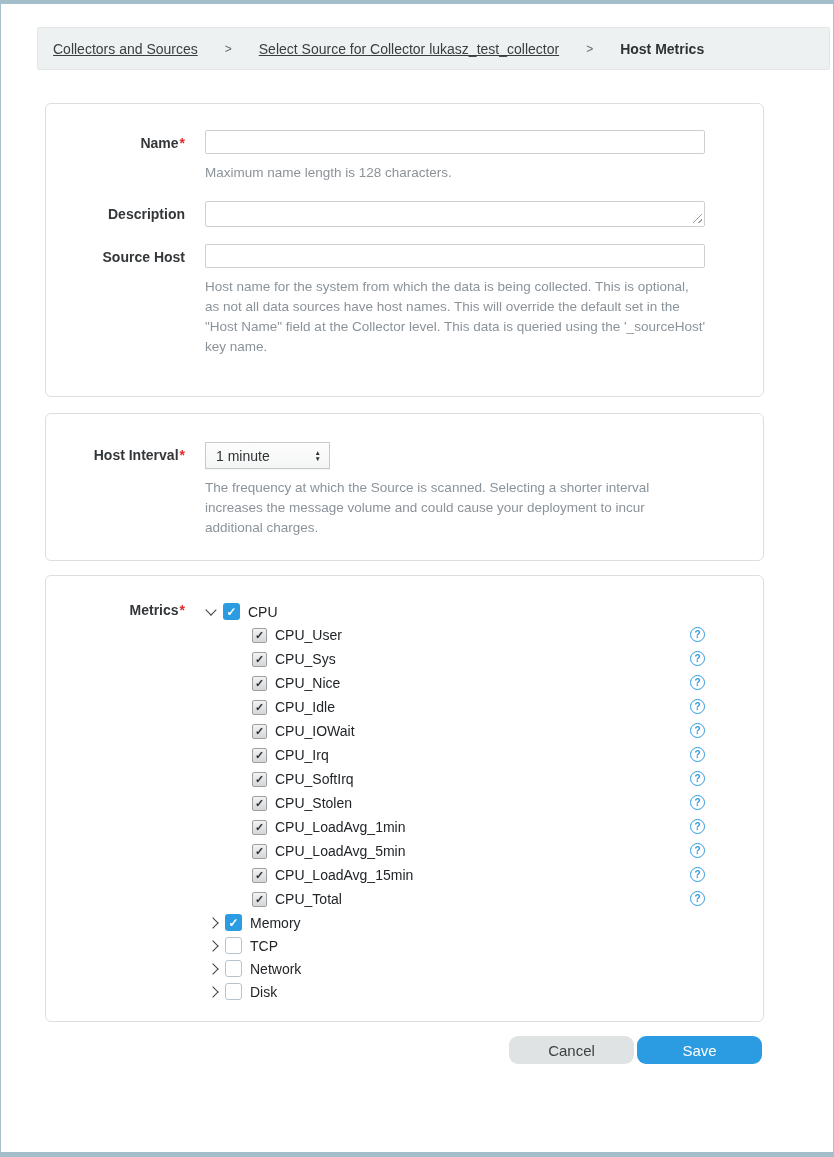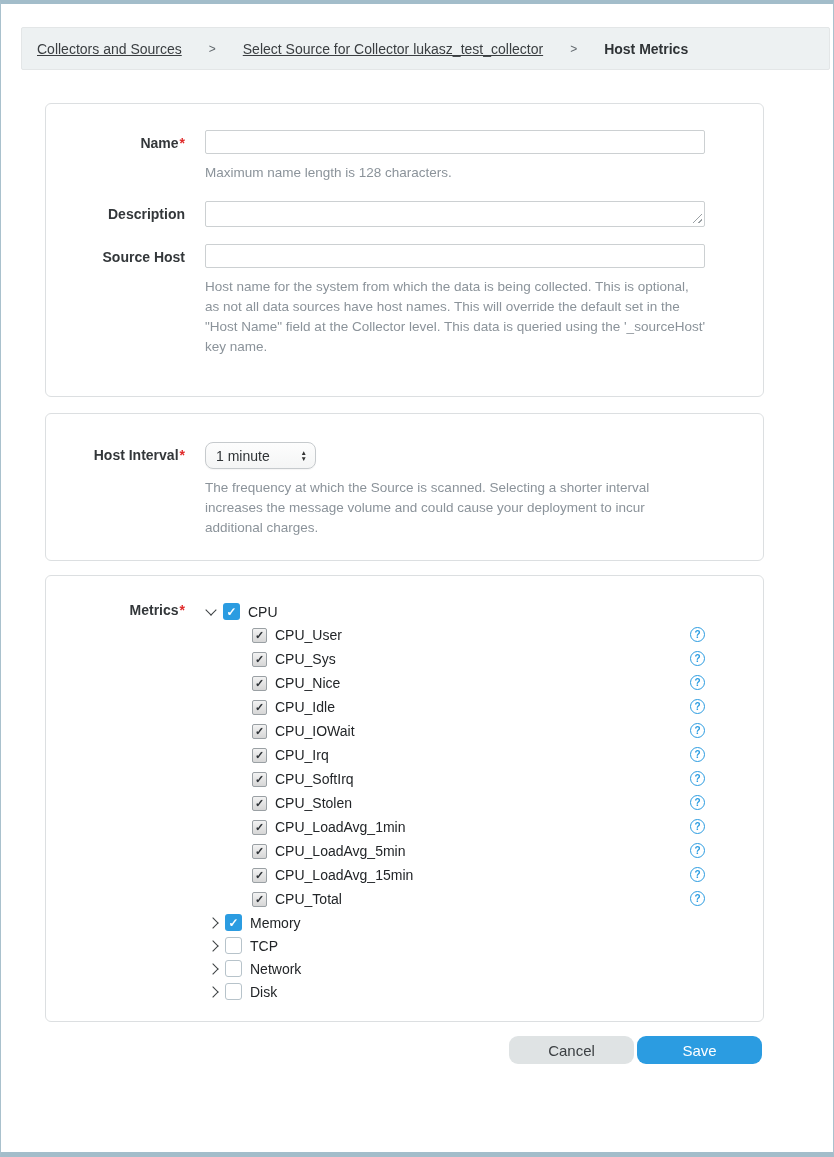--- a/index.html
+++ b/index.html
@@ -24,21 +24,21 @@
     background:#fff;
     border-left:1px solid #a9c1cd;
     border-right:1px solid #a9c1cd;
     border-top:4px solid var(--page-border);
     border-bottom:5px solid var(--page-border);
     position:relative;
     overflow:hidden;
   }
   
   .breadcrumb{
-    margin:23px 3px 0 20px;
+    margin:23px 3px 0 36px;
     height:43px;
     background:var(--crumb-bg);
     border:1px solid #e3e6e7;
     border-radius:2px;
     display:flex;align-items:center;
     padding:0 15px;
     font-size:14px;color:#3a3e41;
   }
   .crumb-link{color:#3a3e41;text-decoration:underline;cursor:pointer;white-space:nowrap;}
   .crumb-current{font-weight:bold;color:#2f3336;white-space:nowrap;}
@@ -81,22 +81,22 @@
     background:linear-gradient(315deg, transparent 0 15%, #9aa0a4 15% 25%, transparent 25% 45%, #9aa0a4 45% 55%, transparent 55%);
   }
   .help-text{
     width:500px;margin-top:9px;
     font-size:13.5px;line-height:20px;color:var(--help-color);
   }
   .mb-18{margin-bottom:18px;}
   .mb-17{margin-bottom:17px;}
   
   .select-box{
-    width:111px;height:27px;
-    border:1px solid #c6cacd;border-radius:8px;
+    width:125px;height:27px;
+    border:1px solid #c6cacd;border-radius:0;
     background:linear-gradient(#fdfdfd,#f4f5f5);
     display:flex;align-items:center;justify-content:space-between;
     padding:0 8px 0 10px;cursor:pointer;
     font-size:14px;color:#2f3336;
     box-shadow:0 1px 1px rgba(0,0,0,0.04);
   }
   .select-arrows{display:flex;flex-direction:column;line-height:6px;font-size:6.5px;color:#333;}
   
   .tree-col{position:relative;width:560px;}
   .tree-row{display:flex;align-items:center;height:23px;position:relative;}

